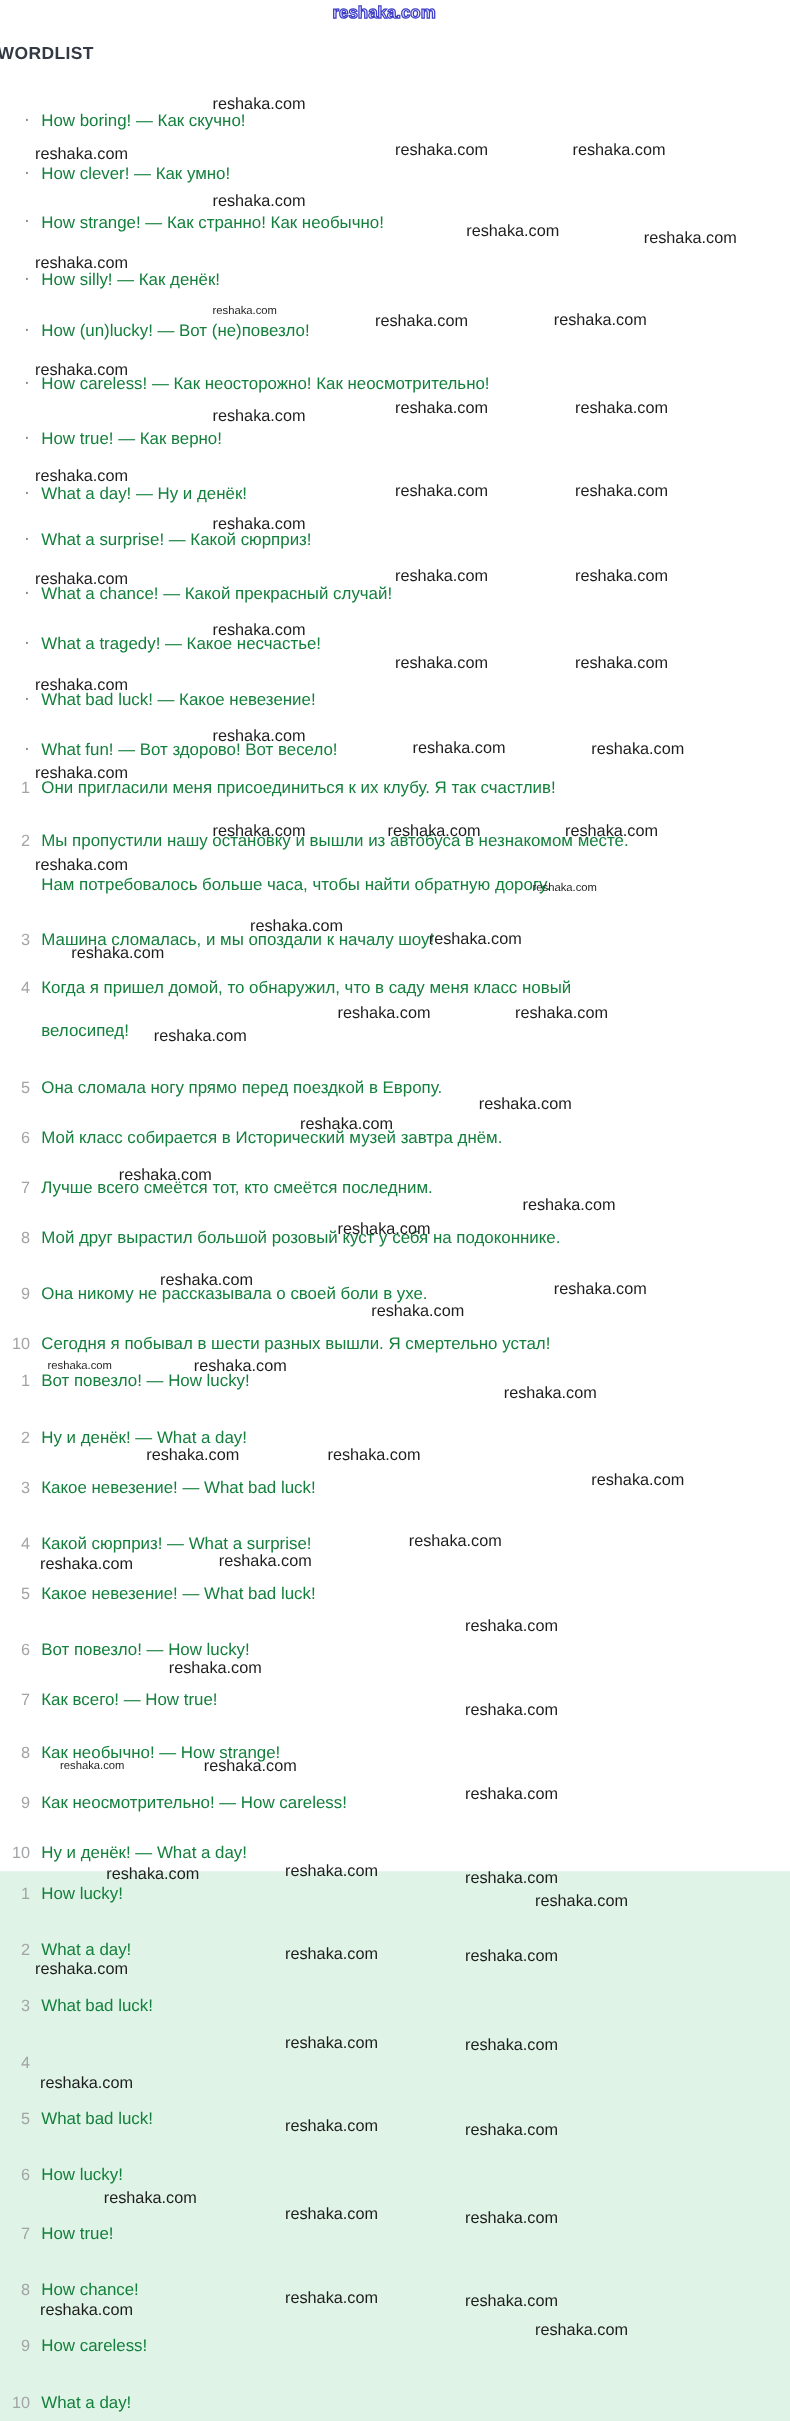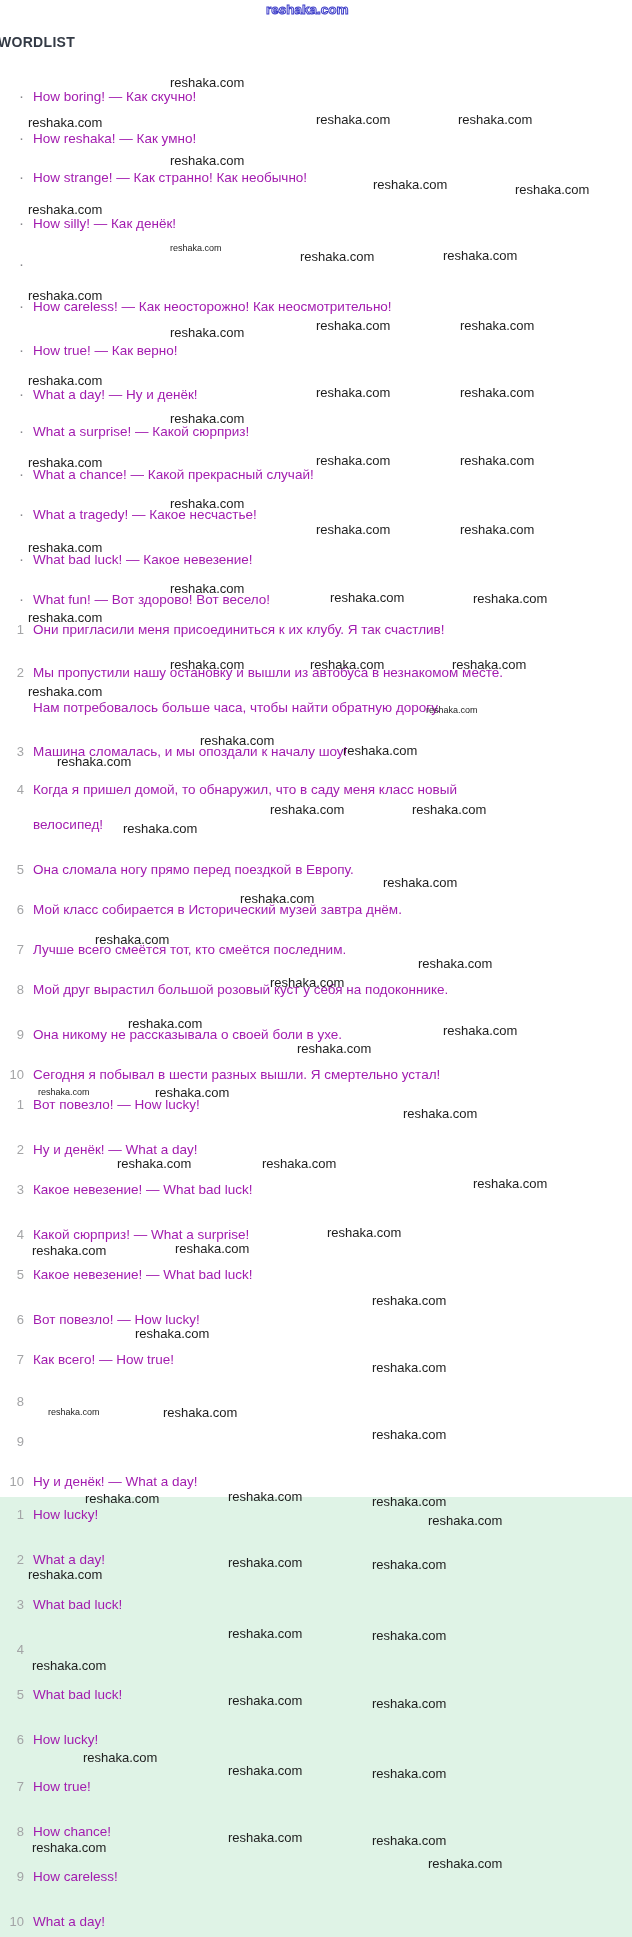--- a/index.html
+++ b/index.html
@@ -14,21 +14,21 @@
     font-size:14px;font-weight:700;color:#333a45;letter-spacing:.3px;
   }
   .row{position:absolute;left:0;width:632px;height:16px;}
   .marker{
     position:absolute;left:0;top:0;width:24px;text-align:right;
     font-size:13px;color:#a3a4a6;
   }
   .bullet{font-size:15px;color:#85868a;line-height:14px;}
   .txt{
     position:absolute;left:33px;top:0;right:2px;
-    font-size:13.5px;color:#a21caf;white-space:nowrap;
+    font-size:13.5px;color:#15803d;white-space:nowrap;
   }
   .wm{
     position:absolute;font-size:13px;color:#1d1d1d;white-space:nowrap;line-height:13px;
   }
   .wm.s{font-size:9px;line-height:9px;}
   .wm.b{
     font-size:13.5px;font-weight:700;color:#4343c6;
     -webkit-text-fill-color:#f4f4ff;-webkit-text-stroke:1px #3d3dc8;
   }
 </style>
@@ -39,32 +39,33 @@
 
 <div class="heading">WORDLIST</div>
 
 <div id="wordlist">
     <div class="row" style="top: 89px;">
       <span class="marker bullet">·</span>
       <span class="txt">How boring! — Как скучно!</span>
     </div>
     <div class="row" style="top: 131px;">
       <span class="marker bullet">·</span>
-      <span class="txt">How reshaka! — Как умно!</span>
+      <span class="txt">How clever! — Как умно!</span>
     </div>
     <div class="row" style="top: 170px;">
       <span class="marker bullet">·</span>
       <span class="txt">How strange! — Как странно! Как необычно!</span>
     </div>
     <div class="row" style="top: 216px;">
       <span class="marker bullet">·</span>
       <span class="txt">How silly! — Как денёк!</span>
     </div>
     <div class="row" style="top: 257px;">
       <span class="marker bullet">·</span>
+      <span class="txt">How (un)lucky! — Вот (не)повезло!</span>
     </div>
     <div class="row" style="top: 299px;">
       <span class="marker bullet">·</span>
       <span class="txt">How careless! — Как неосторожно! Как неосмотрительно!</span>
     </div>
     <div class="row" style="top: 343px;">
       <span class="marker bullet">·</span>
       <span class="txt">How true! — Как верно!</span>
     </div>
     <div class="row" style="top: 387px;">
@@ -166,23 +167,25 @@
     <div class="row" style="top: 1312px;">
       <span class="marker ">6</span>
       <span class="txt">Вот повезло! — How lucky!</span>
     </div>
     <div class="row" style="top: 1352px;">
       <span class="marker ">7</span>
       <span class="txt">Как всего! — How true!</span>
     </div>
     <div class="row" style="top: 1394px;">
       <span class="marker ">8</span>
+      <span class="txt">Как необычно! — How strange!</span>
     </div>
     <div class="row" style="top: 1434px;">
       <span class="marker ">9</span>
+      <span class="txt">Как неосмотрительно! — How careless!</span>
     </div>
     <div class="row" style="top: 1474px;">
       <span class="marker ">10</span>
       <span class="txt">Ну и денёк! — What a day!</span>
     </div>
   </div>
 <div id="answers">
     <div class="row" style="top: 1507px;">
       <span class="marker ">1</span>
       <span class="txt">How lucky!</span>

